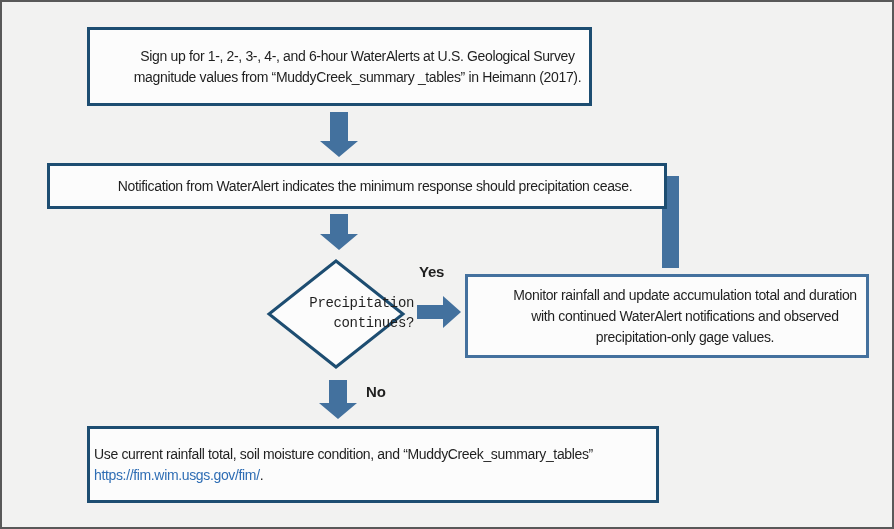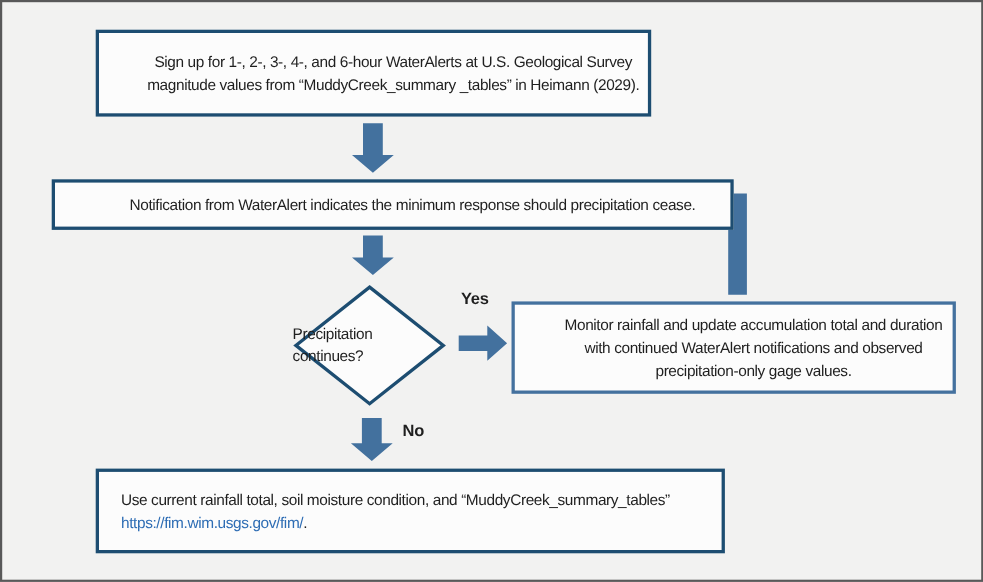--- a/index.html
+++ b/index.html
@@ -35,27 +35,27 @@
     align-items:center;
     text-align:center;
     font-size:14px;
     line-height:21px;
     padding-left:36px;
   }
   .flowbox .line{white-space:nowrap;}
   #signup-box{left:85px;top:25px;width:505px;height:79px;}
   #notification-box{left:45px;top:161px;width:620px;height:46px;}
   #monitor-box{left:463px;top:272px;width:404px;height:84px;border-color:var(--box-border-steel);}
-  #estimate-box{left:85px;top:424px;width:572px;height:77px;align-items:flex-start;text-align:left;padding-left:20px;}
+  #estimate-box{left:85px;top:424px;width:572px;height:77px;align-items:flex-start;text-align:left;padding-left:4px;}
   #connector-svg{position:absolute;left:0;top:0;width:894px;height:529px;pointer-events:none;}
   .arrow{fill:var(--arrow-fill);}
   .diamond-shape{fill:var(--box-fill);stroke:var(--box-border-dark);stroke-width:3;stroke-linejoin:miter;}
   #diamond-label{
-    position:absolute;left:264px;top:291px;width:124px;
-    text-align:left;font-size:14px;line-height:20px;
+    position:absolute;left:288px;top:291px;width:124px;
+    text-align:right;font-size:14px;line-height:20px;font-family:Liberation Mono, monospace;
   }
   .branch-label{position:absolute;font-size:15px;font-weight:bold;letter-spacing:-0.2px;}
   #yes-label{left:417px;top:261px;}
   #no-label{left:364px;top:381px;}
   .link{color:var(--link);text-decoration:none;}
 </style>
 </head>
 <body>
 
 <div class="canvas">
@@ -64,21 +64,21 @@
     <polygon class="arrow" points="328,110 346,110 346,139 356,139 337,155 318,139 328,139"></polygon>
     <polygon class="arrow" points="328,212 346,212 346,232 356,232 337,248 318,232 328,232"></polygon>
     <polygon class="arrow" points="415,303 441,303 441,294 459,310 441,326 441,317 415,317"></polygon>
     <polygon class="arrow" points="677,266 660,266 660,190 656,190 656,197 634,182 656,167 656,174 677,174"></polygon>
     <polygon class="arrow" points="327,378 345,378 345,401 355,401 336,417 317,401 327,401"></polygon>
     <polygon class="diamond-shape" points="334,259 401,312 334,365 267,312"></polygon>
   </svg>
 
   <div class="flowbox" id="signup-box">
     <div class="line">Sign up for 1-, 2-, 3-, 4-, and 6-hour WaterAlerts at U.S. Geological Survey</div>
-    <div class="line">magnitude values from “MuddyCreek_summary _tables” in Heimann (2029).</div>
+    <div class="line">magnitude values from “MuddyCreek_summary _tables” in Heimann (2017).</div>
   </div>
 
   <div class="flowbox" id="notification-box">
     <div class="line">Notification from WaterAlert indicates the minimum response should precipitation cease.</div>
   </div>
 
   <div id="diamond-label">
     <div class="line">Precipitation</div>
     <div class="line">continues?</div>
   </div>

